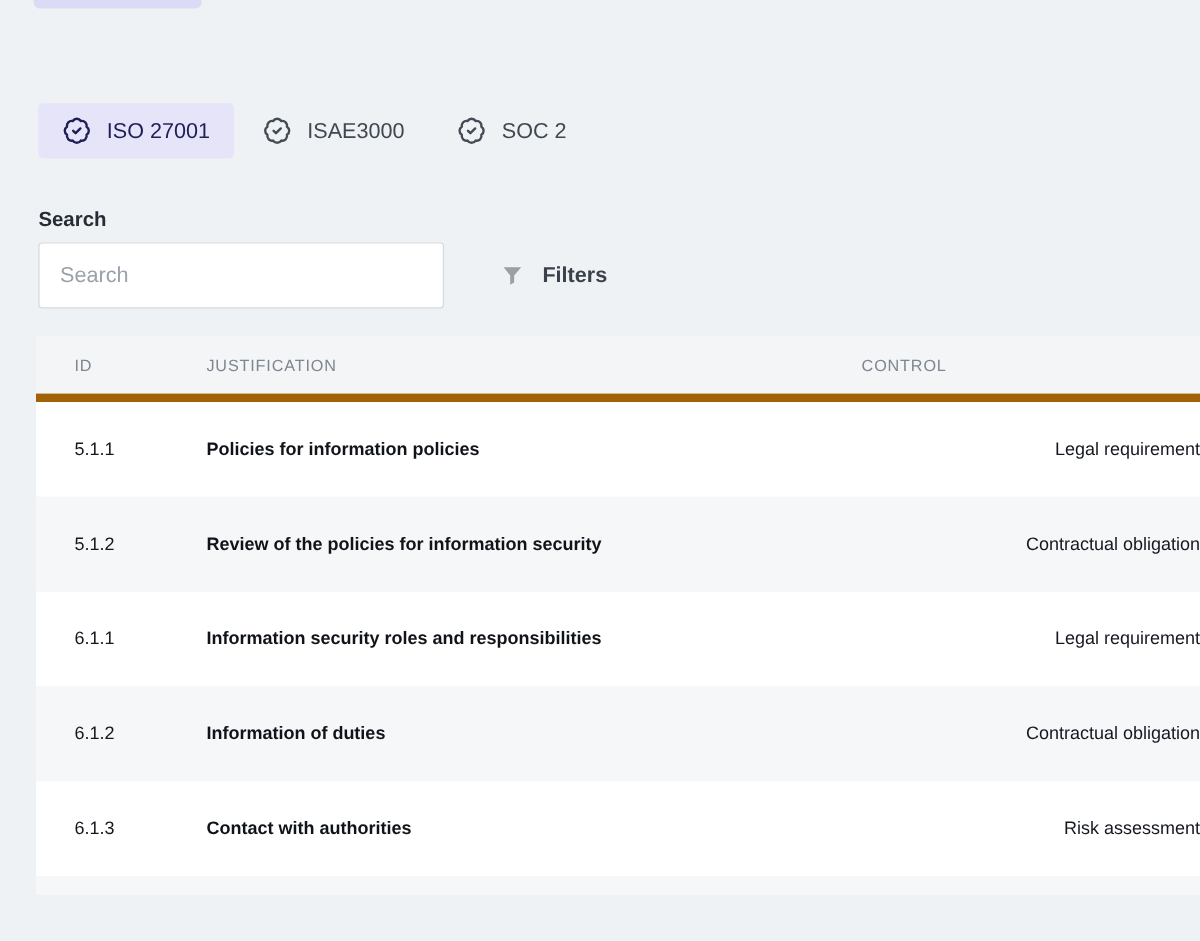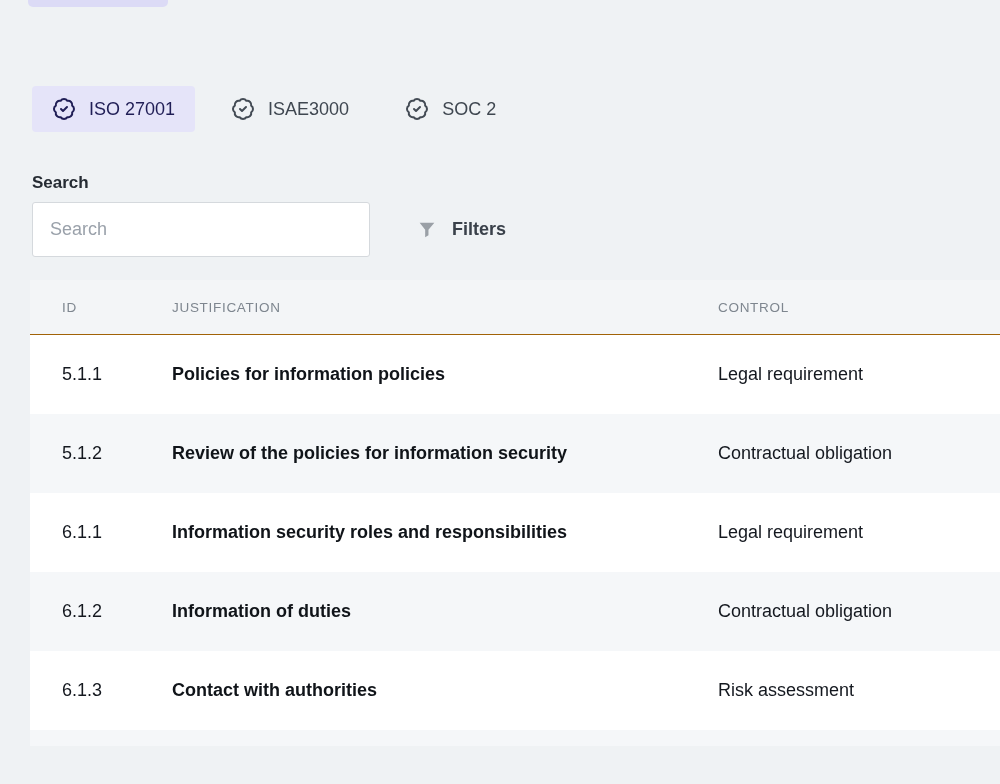--- a/index.html
+++ b/index.html
@@ -30,21 +30,21 @@
     font-size: 32px;
     line-height: 37px;
     font-weight: 700;
     letter-spacing: -0.3px;
     color: #0f1419;
   }
   .tabs {
     margin-top: 42px;
     display: flex;
     align-items: center;
-    gap: 16px;
+    gap: 4px;
   }
   .tab {
     display: inline-flex;
     align-items: center;
     gap: 13px;
     height: 46px;
     padding: 0 20px;
     border-radius: 4px;
     font-size: 18px;
     font-weight: 500;
@@ -102,41 +102,41 @@
     margin-left: -2px;
     width: 970px;
   }
   .table-header {
     display: grid;
     grid-template-columns: 110px 546px 1fr;
     align-items: center;
     height: 55px;
     padding-left: 32px;
     background: #f3f5f7;
-    border-bottom: 1px solid #a16207;
+    border-bottom: 7px solid #a16207;
     color: #7e868f;
     font-size: 13.5px;
     font-weight: 500;
     letter-spacing: 0.7px;
     text-transform: uppercase;
   }
   .row {
     display: grid;
     grid-template-columns: 110px 546px 1fr;
     align-items: center;
     height: 79px;
     padding-left: 32px;
     background: #ffffff;
-    font-size: 18px;
+    font-size: 15px;
     cursor: pointer;
   }
   .row.alt { background: #f5f7f9; }
   .cell-id { color: #14181f; }
   .cell-control { font-weight: 700; color: #101419; }
-  .cell-justification { color: #14181f; }
+  .cell-justification { color: #14181f; text-align: right; }
   .partial-row {
     height: 16px;
     background: #f5f7f9;
   }
 </style>
 </head>
 <body>
 
 <div class="top-strip"></div>
 

